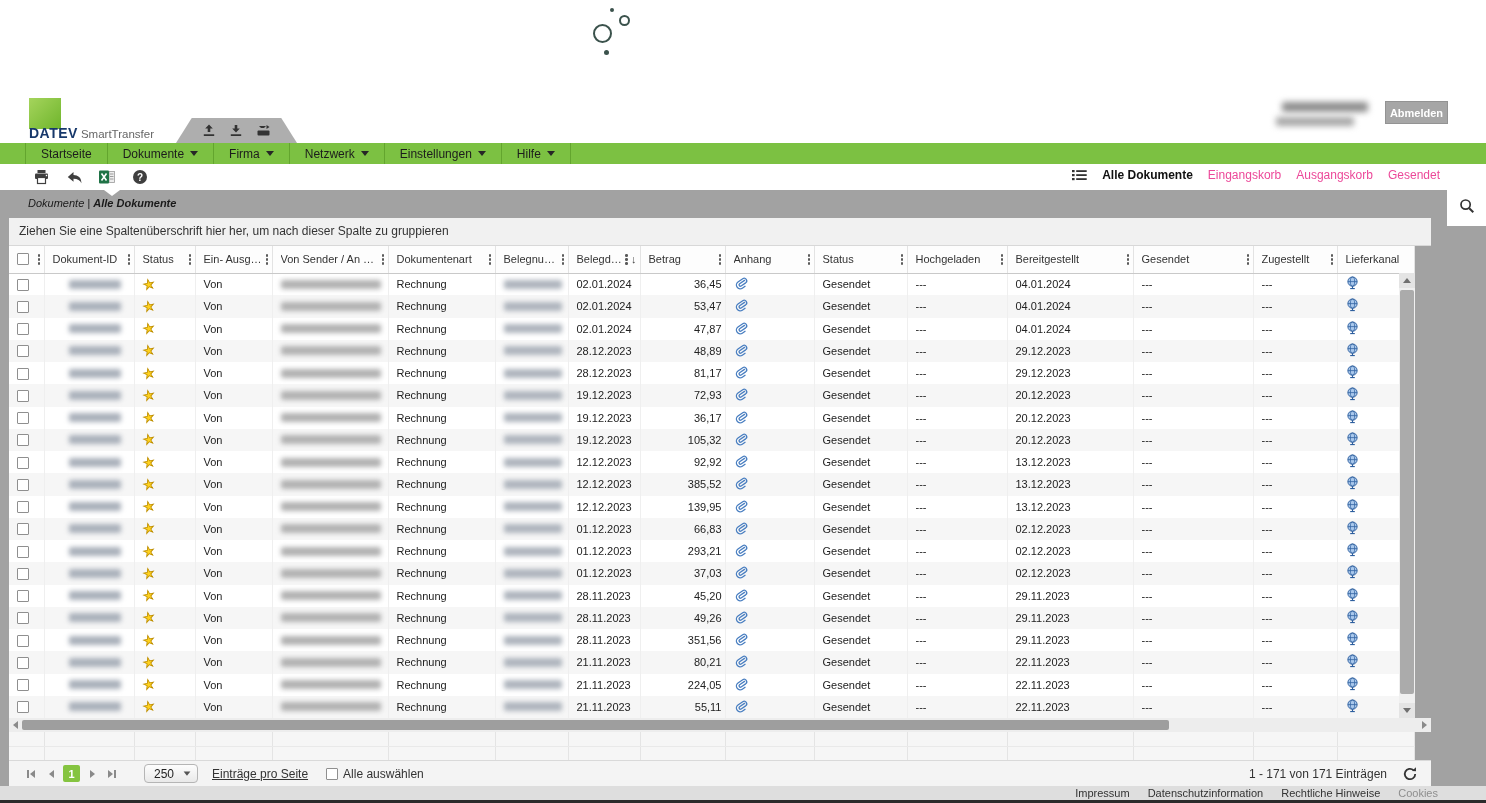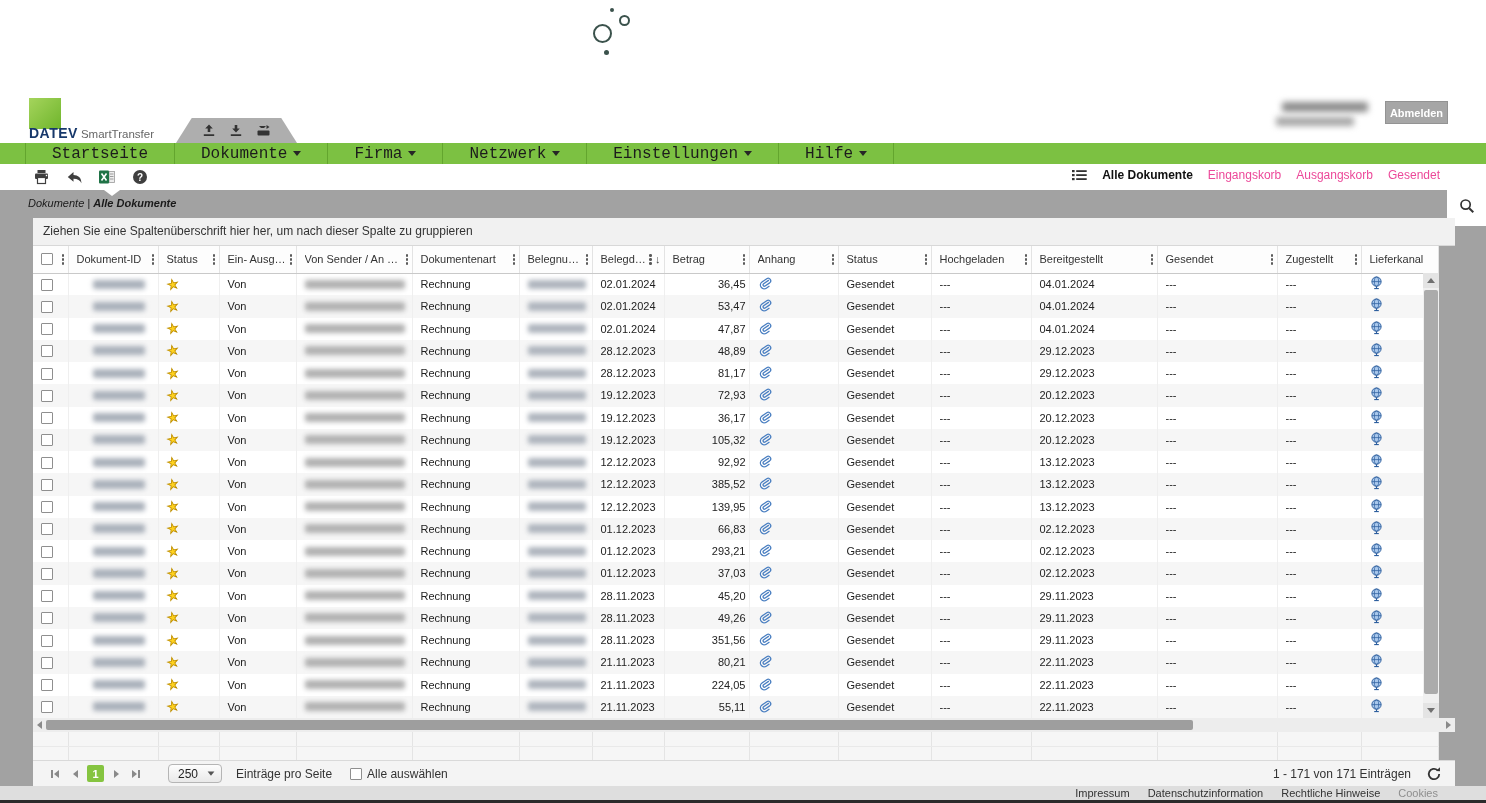--- a/index.html
+++ b/index.html
@@ -39,22 +39,22 @@
 
   
   .upload-tab { position:absolute; left:176px; top:118px; width:121px; height:25px;
     background:#aeaeae; clip-path:polygon(13% 0,87% 0,100% 100%,0 100%);
     display:flex; align-items:center; justify-content:center; gap:13px; }
   .upload-tab svg { display:block; }
 
   
   .menubar { position:absolute; left:0; top:143px; width:1486px; height:21px; background:#7cc142;
     display:flex; align-items:stretch; padding-left:25px; }
-  .menu-item { display:flex; align-items:center; gap:6px; padding:0 26px; font-size:16px;
-    color:#1c1c1c; border-right:1px solid #63a52e; cursor:pointer;font-family:Liberation Mono, monospace; }
+  .menu-item { display:flex; align-items:center; gap:6px; padding:0 15px; font-size:12px;
+    color:#1c1c1c; border-right:1px solid #63a52e; cursor:pointer; }
   .menu-item:first-child { border-left:1px solid #63a52e; }
   .caret-down { width:0; height:0; border-left:4px solid transparent; border-right:4px solid transparent;
     border-top:5px solid #262626; }
 
   
   .toolbar-row { position:absolute; left:0; top:164px; width:1486px; height:26px; background:#fff; }
   .tool-icons { position:absolute; left:31px; top:3px; display:flex; gap:13px; align-items:center; }
   .tool-btn { width:20px; height:20px; display:flex; align-items:center; justify-content:center; cursor:pointer; }
   .active-notch { position:absolute; left:104px; top:26px; width:16px; height:6px; background:#fff;
     clip-path:polygon(0 0,100% 0,50% 100%); z-index:3; }
@@ -63,21 +63,21 @@
   .view-tab.active { font-weight:bold; color:#111; }
 
   
   .content { position:absolute; left:0; top:190px; width:1486px; height:596px; background:#a2a2a2; }
   .breadcrumb { position:absolute; left:28px; top:7px; font-style:italic; font-size:11px; color:#1a1a1a; }
   .breadcrumb .crumb-current { font-weight:bold; }
   .search-box { position:absolute; right:0; top:0; width:39px; height:36px; background:#fff;
     display:flex; align-items:center; justify-content:center; cursor:pointer; }
 
   
-  .panel { position:absolute; left:33px; top:28px; width:1406px; height:568px; background:#fff; }
+  .panel { position:absolute; left:9px; top:28px; width:1406px; height:568px; background:#fff; }
   .group-bar { position:absolute; left:0; top:0; width:1422px; height:28px; background:#f1f1f1;
     border-bottom:1px solid #d8d8d8; font-size:12px; color:#333; line-height:27px; padding-left:10px; }
 
   table.grid { position:absolute; left:0; top:28px; width:1405px; border-collapse:collapse; table-layout:fixed; }
   table.grid th { height:27px; background:#fdfdfd; border-right:1px solid #e3e3e3; border-bottom:1px solid #c9c9c9;
     font-size:11px; font-weight:normal; color:#333; text-align:left; padding:0 3px 0 8px; white-space:nowrap;
     overflow:hidden; cursor:pointer; }
   .th-inner { display:flex; align-items:center; height:100%; }
   .th-label { flex:1 1 auto; overflow:hidden; text-overflow:ellipsis; }
   .dots { width:4px; height:12px; position:relative; flex:0 0 auto; margin-left:2px; cursor:pointer; }
@@ -132,21 +132,21 @@
   .nav-btn { width:20px; height:18px; display:flex; align-items:center; justify-content:center;
     gap:1px; cursor:pointer; }
   .nav-bar-glyph { width:2px; height:8px; background:#8a8a8a; }
   .page-current { width:17px; height:17px; background:#85c440; color:#fff; font-weight:bold;
     font-size:11px; display:flex; align-items:center; justify-content:center; border-radius:2px;
     margin:0 2px; cursor:pointer; }
   .size-select { margin-left:22px; width:54px; height:19px; border:1px solid #b5b5b5; border-radius:4px;
     background:linear-gradient(#fdfdfd,#e9e9e9); display:flex; align-items:center; padding:0 6px 0 9px;
     font-size:12px; color:#222; cursor:pointer; }
   .size-select .caret-down { margin-left:auto; border-top-color:#555; transform:scale(.85); }
-  .pg-label { font-size:12px; color:#333; margin-left:14px; }
+  .pg-label { font-size:12px; color:#333; margin-left:14px;text-decoration:underline; }
   .select-all { display:flex; align-items:center; gap:5px; margin-left:18px; font-size:12px; color:#333; }
   .pg-spacer { flex:1 1 auto; }
   .range-label { font-size:12px; color:#333; }
   .refresh-btn { margin-left:14px; width:18px; height:18px; display:flex; align-items:center;
     justify-content:center; cursor:pointer; }
 
   
   .page-footer { position:absolute; left:0; top:786px; width:1486px; height:17px; background:#dedede;
     border-bottom:3px solid #2b2b2b; display:flex; align-items:center; justify-content:flex-end;
     gap:18px; padding-right:48px; }

